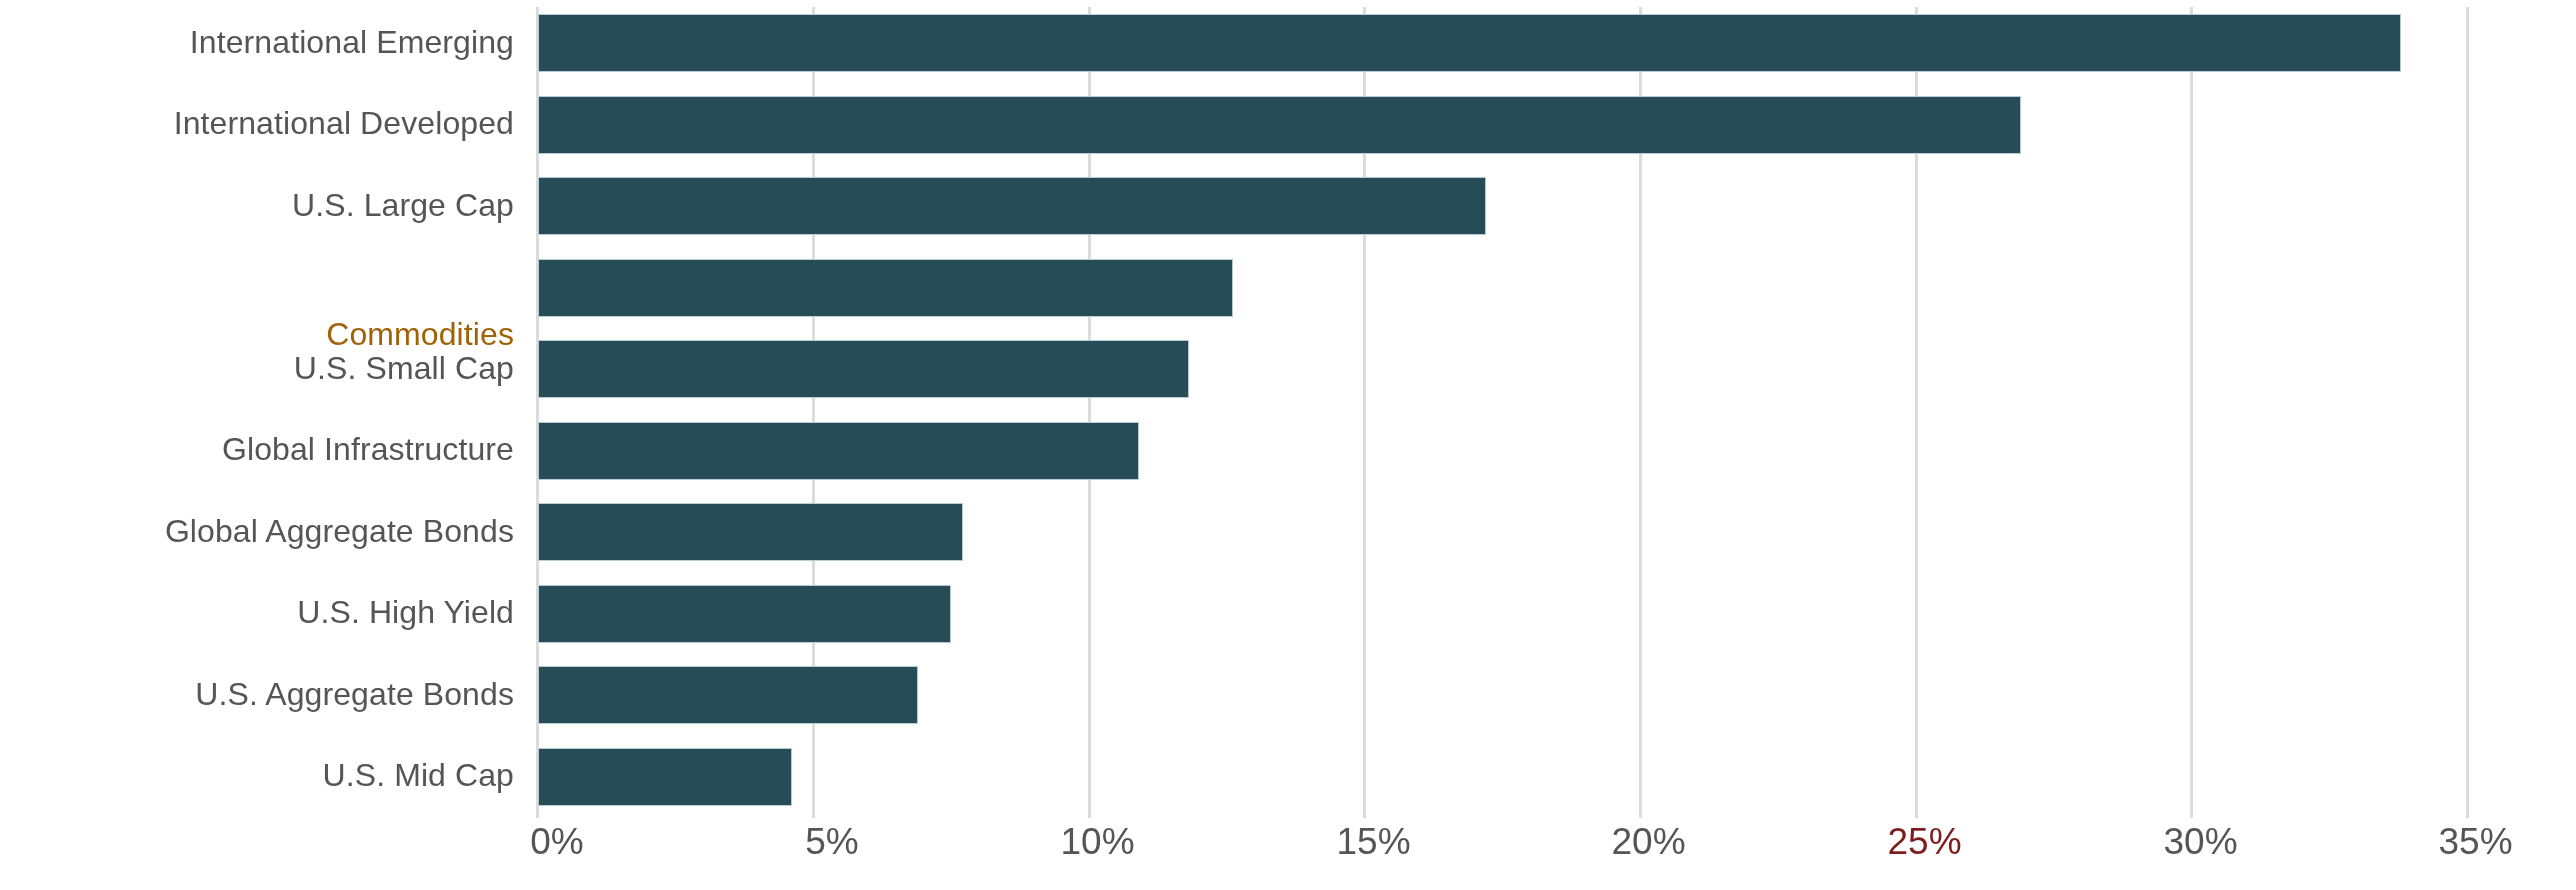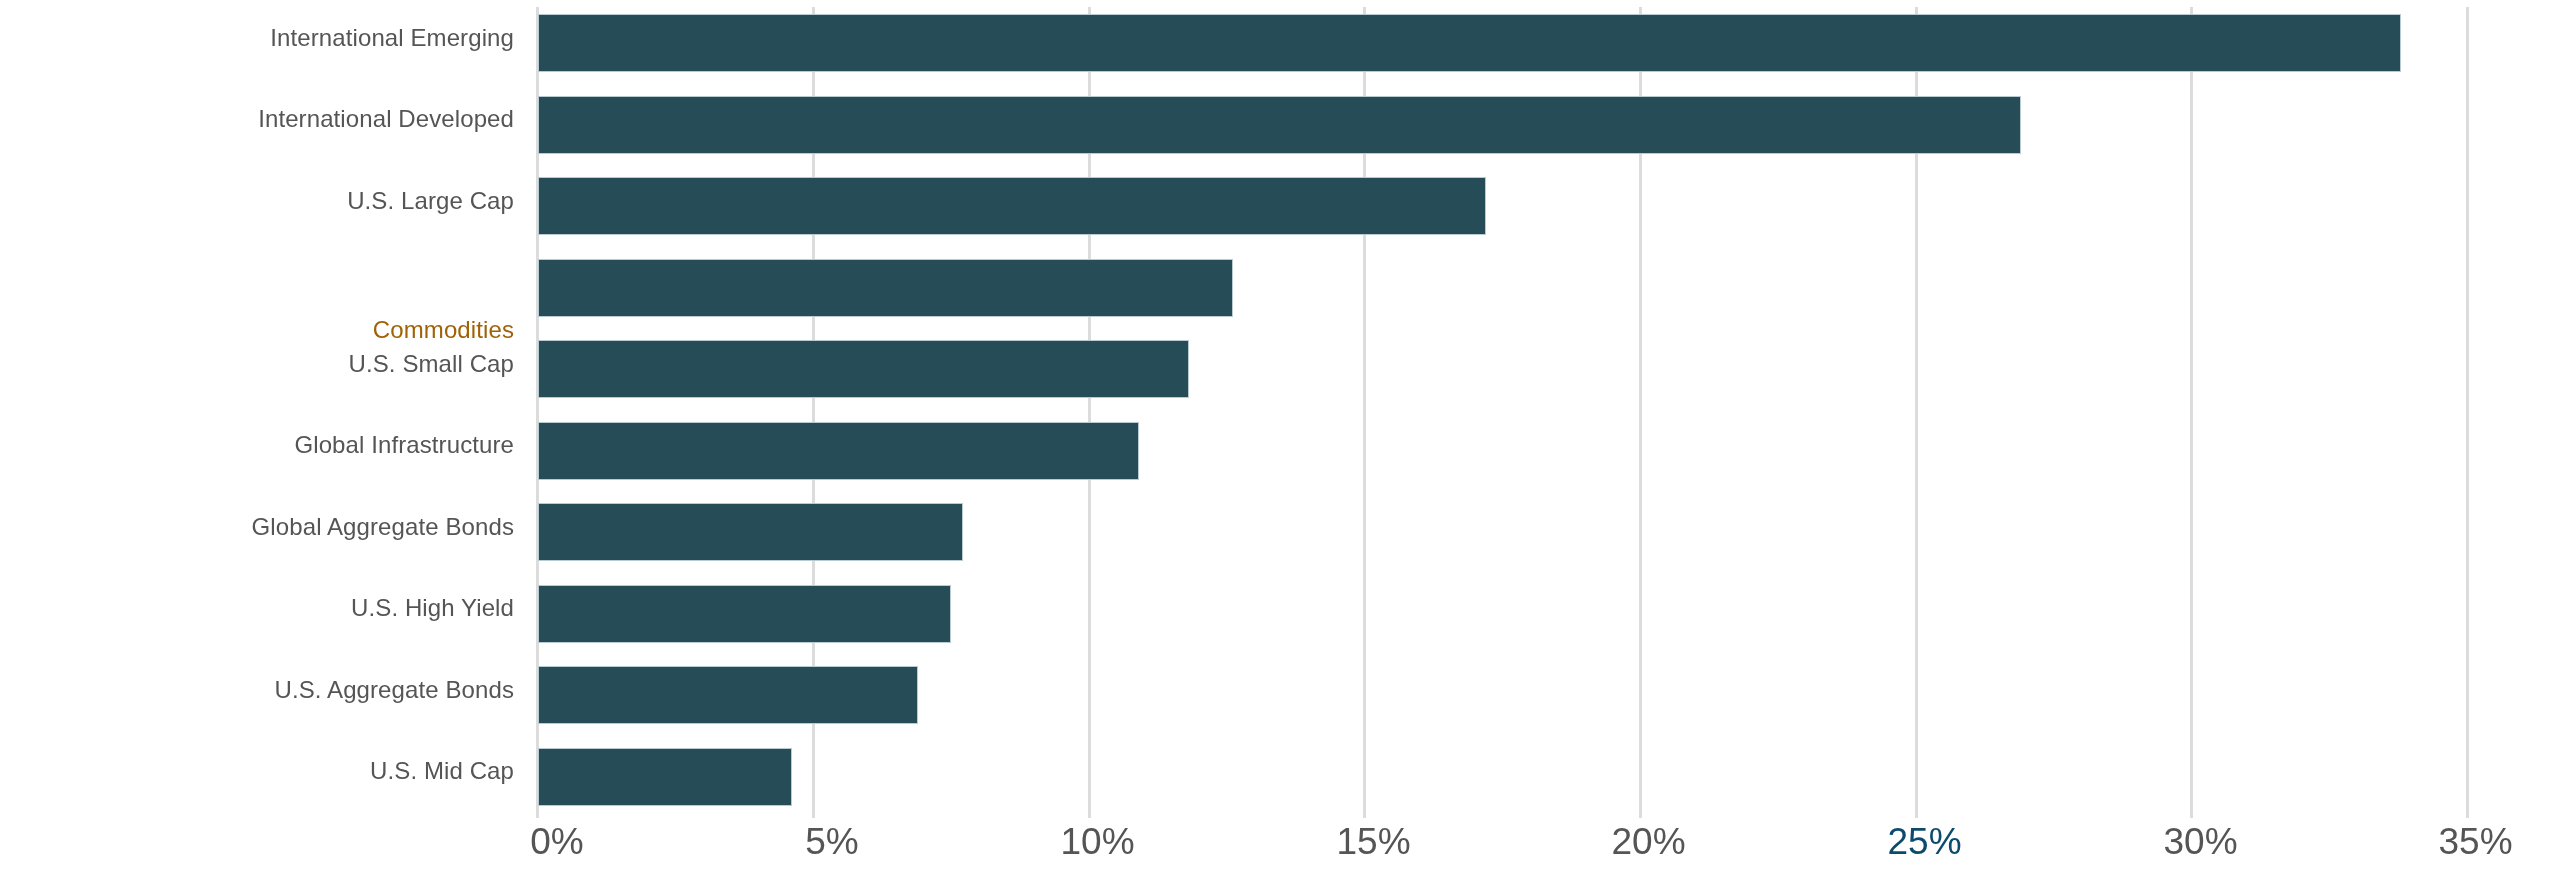--- a/index.html
+++ b/index.html
@@ -27,21 +27,21 @@
     left: 0;
     top: 0;
     width: 514px;
     height: 890px;
   }
   .ytick {
     position: absolute;
     right: 0;
     width: 514px;
     text-align: right;
-    font-size: 24px;
+    font-size: 32px;
     font-weight: 400;
     color: #555555;
     letter-spacing: 0.1px;
     line-height: 1;
     white-space: nowrap;
   }
 
   
   #plot-area {
     position: absolute;
@@ -129,19 +129,19 @@
       <div class="ytick" style="top: 678px; color: rgb(85, 85, 85);">U.S. Aggregate Bonds</div>
       <div class="ytick" style="top: 759px; color: rgb(85, 85, 85);">U.S. Mid Cap</div>
     </div>
 
   <div id="x-axis-labels">
       <div class="xtick" style="left: 585px; color: rgb(85, 85, 85);">0%</div>
       <div class="xtick" style="left: 860px; color: rgb(85, 85, 85);">5%</div>
       <div class="xtick" style="left: 1136px; color: rgb(85, 85, 85);">10%</div>
       <div class="xtick" style="left: 1412px; color: rgb(85, 85, 85);">15%</div>
       <div class="xtick" style="left: 1687px; color: rgb(85, 85, 85);">20%</div>
-      <div class="xtick" style="left: 1963px; color: #0c4a6e; text-align: center;">25%</div>
+      <div class="xtick" style="left: 1963px; color: #7f1d1d; text-align: center;">25%</div>
       <div class="xtick" style="left: 2239px; color: rgb(85, 85, 85);">30%</div>
       <div class="xtick" style="left: 2514px; color: rgb(85, 85, 85);">35%</div>
     </div>
 
 </div>
 
 
 </body></html>

